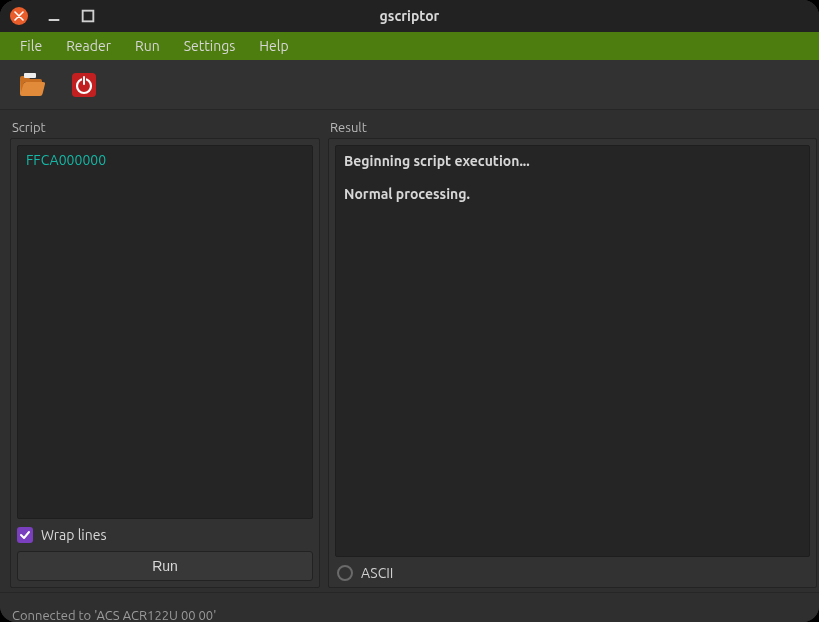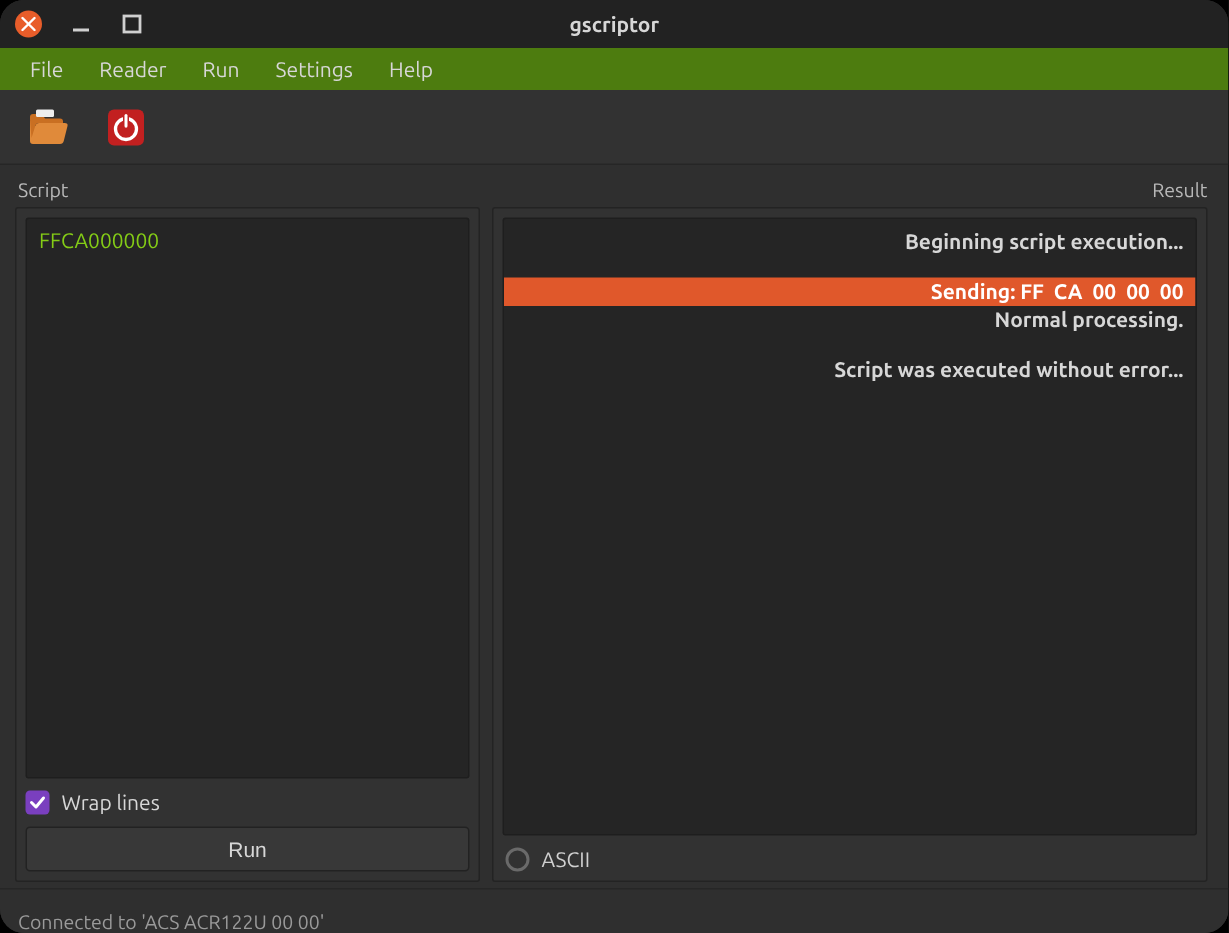--- a/index.html
+++ b/index.html
@@ -13,27 +13,27 @@
   .min-btn, .max-btn { width: 16px; height: 16px; display: flex; align-items: center; justify-content: center; cursor: pointer; }
   .min-btn svg, .max-btn svg { stroke: #d0d0d0; fill: none; }
   .title { position: absolute; left: 0; right: 0; text-align: center; font-weight: 600; color: #d7d7d7; pointer-events: none; font-size: 14px; }
   
   .menubar { height: 28px; background: #4d7c0f; display: flex; align-items: center; padding: 0 8px; gap: 0; }
   .menu-item { padding: 4px 12px; color: #d7d7d7; cursor: pointer; font-size: 14px; }
   
   .toolbar { height: 50px; background: #323232; display: flex; align-items: center; padding: 0 14px; gap: 16px; border-bottom: 1px solid #262626; }
   .tool-btn { width: 36px; height: 36px; display: flex; align-items: center; justify-content: center; cursor: pointer; border-radius: 3px; }
   
-  .main { flex: 1; display: flex; gap: 8px; padding: 10px 14px 4px 10px; min-height: 0; }
+  .main { flex: 1; display: flex; gap: 8px; padding: 10px 2px 4px 10px; min-height: 0; }
   .panel { display: flex; flex-direction: column; min-height: 0; }
   .panel.left { width: 310px; }
-  .panel.right { flex: 1; text-align: right; }
+  .panel.right { flex: 1; }
   .panel-label { font-size: 13px; color: #b8b8b8; margin-bottom: 4px; padding-left: 2px; }
   .frame { flex: 1; border: 1px solid #232323; background: #323232; border-radius: 2px; display: flex; flex-direction: column; padding: 6px; min-height: 0; }
-  .textarea { flex: 1; background: #252525; border: 1px solid #1e1e1e; color: #84cc16; font-family: inherit; font-size: 14px; padding: 6px 8px; resize: none; outline: none; border-radius: 2px; min-height: 0; }
+  .textarea { flex: 1; background: #252525; border: 1px solid #1e1e1e; color: #14b8a6; font-family: inherit; font-size: 14px; padding: 6px 8px; resize: none; outline: none; border-radius: 2px; min-height: 0; }
   .result-box { flex: 1; background: #252525; border: 1px solid #1e1e1e; color: #d7d7d7; font-size: 14px; padding: 6px 0 6px 0; border-radius: 2px; overflow: auto; min-height: 0; }
   .result-line { padding: 0 8px; line-height: 1.35; white-space: pre; font-weight: bold; }
   .result-line.hl { background: #e0582b; color: #fff; }
   .result-gap { height: 14px; }
   .controls-row { display: flex; align-items: center; margin-top: 8px; gap: 8px; text-align: right; }
   .checkbox { width: 16px; height: 16px; border-radius: 3px; background: #7a3fbf; display: flex; align-items: center; justify-content: center; cursor: pointer; }
   .checkbox svg { width: 12px; height: 12px; }
   .check-label { color: #d7d7d7; font-size: 14px; cursor: pointer; }
   .run-btn { display: block; width: 100%; margin-top: 8px; background: #383838; border: 1px solid #222; color: #d7d7d7; padding: 6px 0; border-radius: 3px; cursor: pointer; font-size: 14px; }
   .radio-group { display: flex; flex-direction: column; gap: 8px; margin-top: 8px; padding-left: 2px; }
@@ -115,24 +115,22 @@
         <button class="run-btn">Run</button>
       </div>
     </div>
 
     <div class="panel right">
       <div class="panel-label">Result</div>
       <div class="frame">
         <div class="result-box" id="result-box">
             <div class="result-line">Beginning script execution...</div>
             <div class="result-gap"></div>
-            <div class="result-line hl">Sending: FF  CA  00  00  00</div>
             <div class="result-line">Normal processing.</div>
             <div class="result-gap"></div>
-            <div class="result-line">Script was executed without error...</div>
           </div>
         <div class="radio-group">
           <div class="radio-row">
             <div class="radio" id="radio-ascii"></div>
             <span>ASCII</span>
           </div>
         </div>
       </div>
     </div>
 

